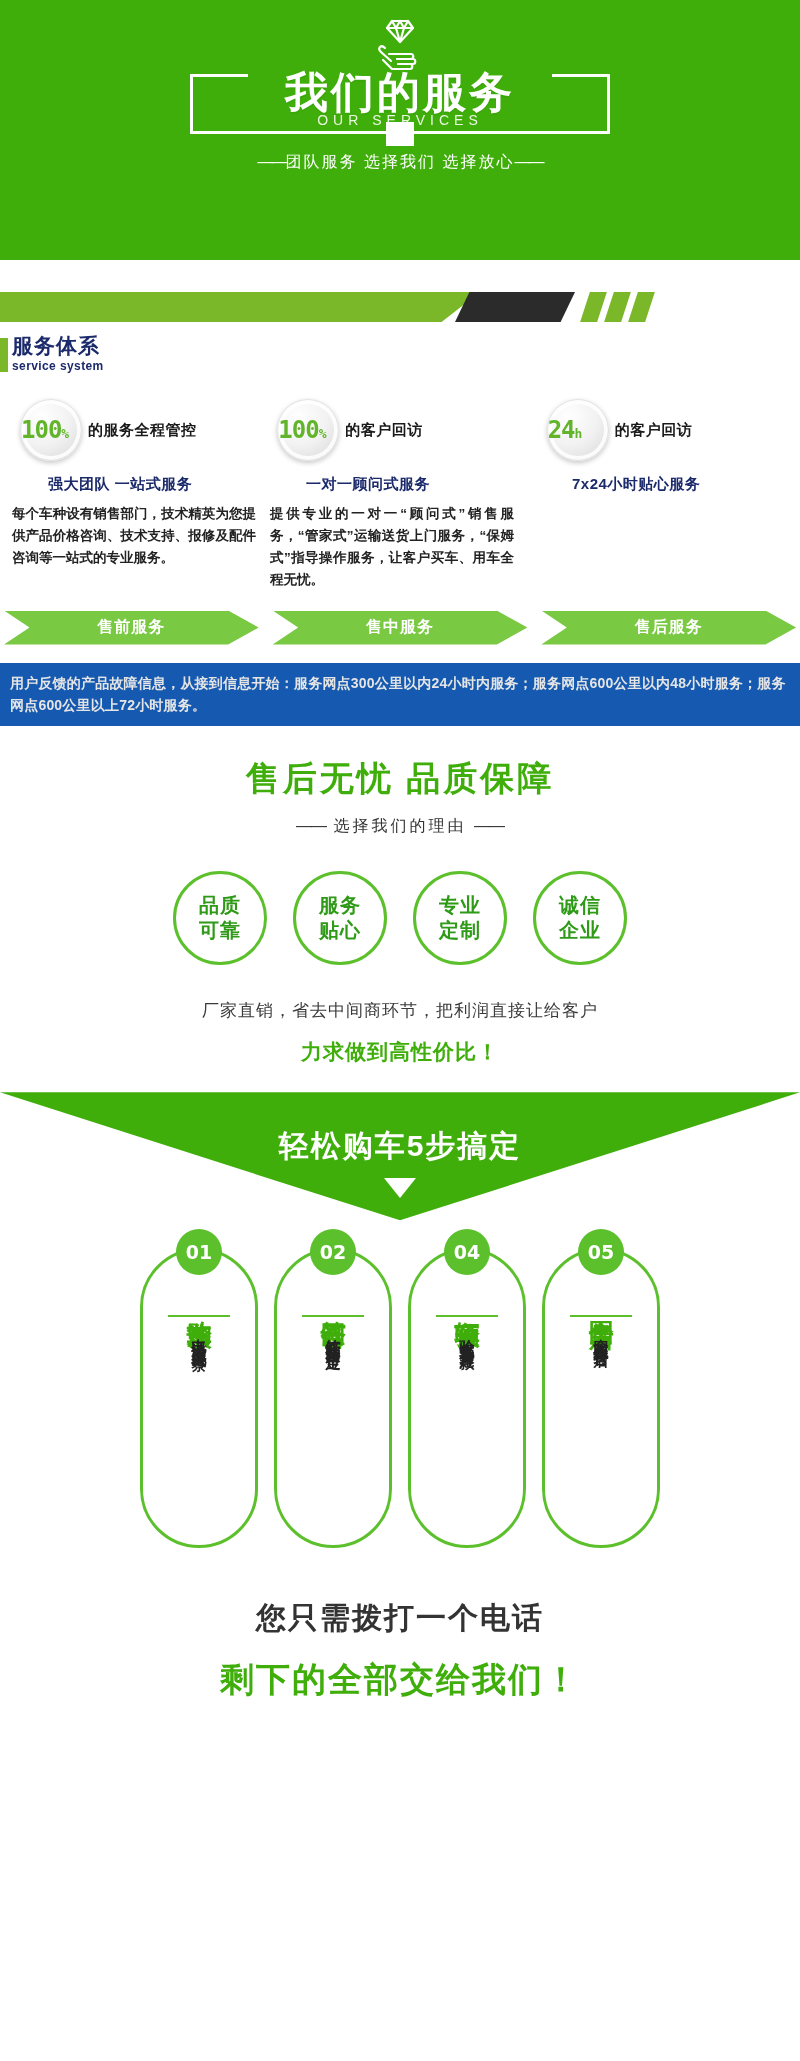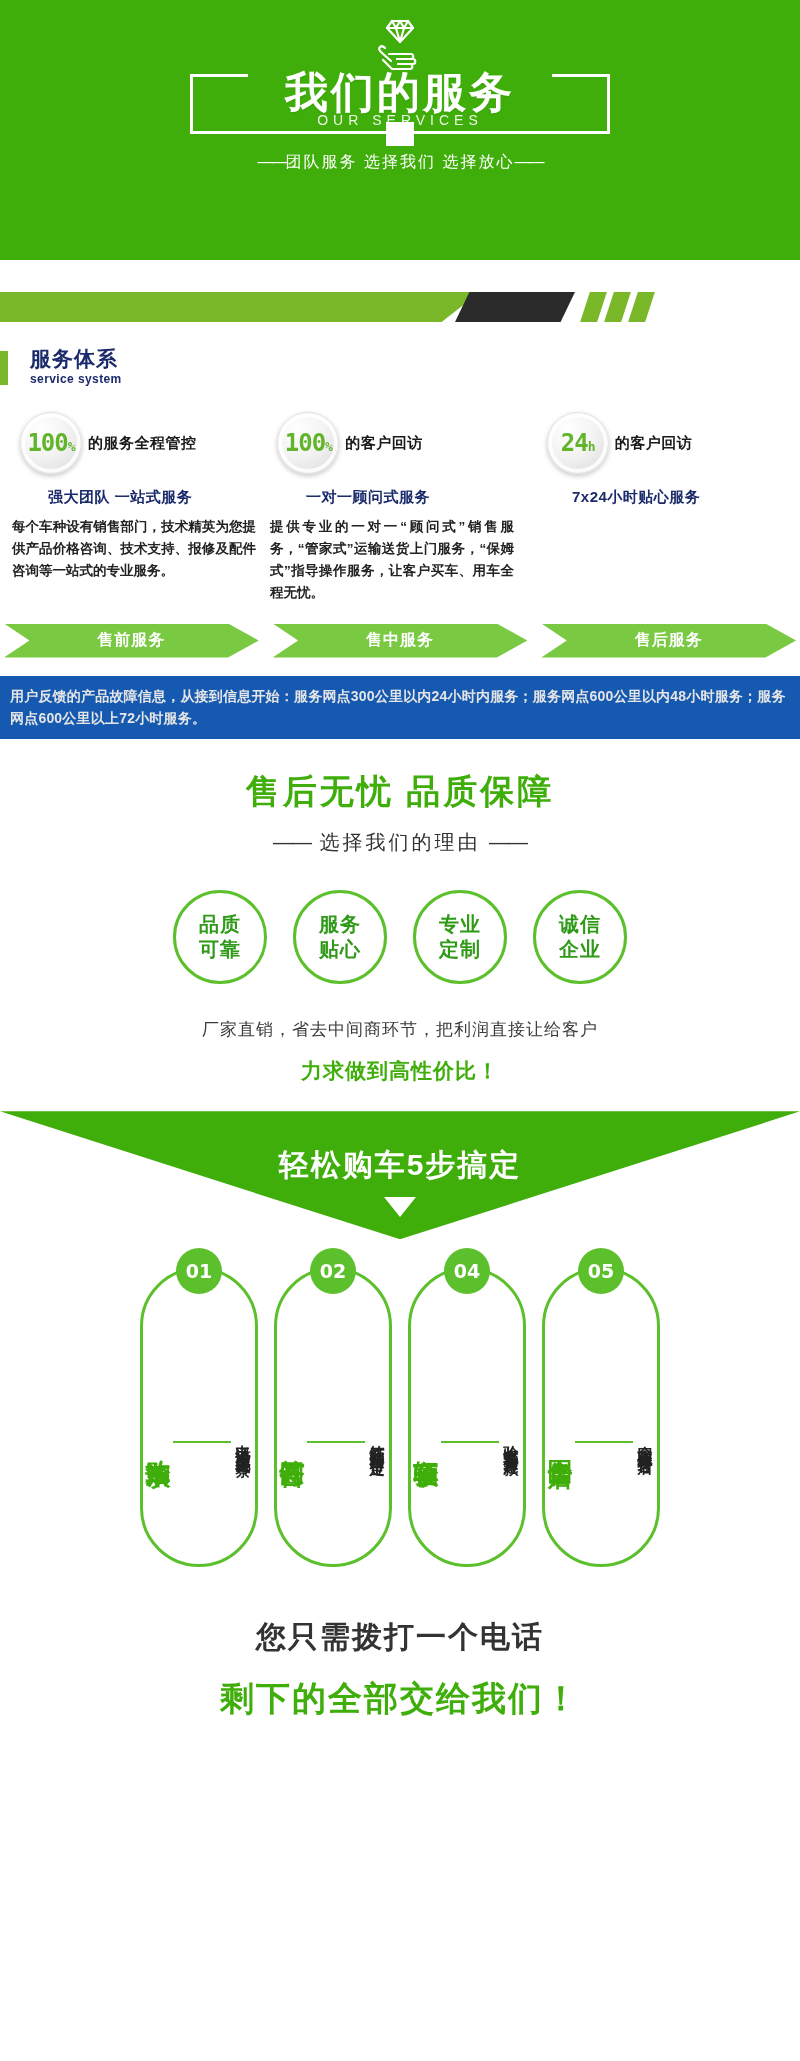--- a/index.html
+++ b/index.html
@@ -54,21 +54,21 @@
     position:absolute; left:455px; top:8px; width:120px; height:30px;
     background:#2b2b2b;
     clip-path:polygon(12% 0, 100% 0, 88% 100%, 0 100%);
   }
   .decor-slash {
     position:absolute; top:8px; width:17px; height:30px; background:#7ab829;
     transform:skewX(-18deg);
   }
 
   
-  .sec-title-wrap { position:relative; padding-left:30px; margin-top:17px; }
+  .sec-title-wrap { position:relative; padding-left:12px; margin-top:4px; }
   .sec-bar {
     position:absolute; left:0; top:4px; width:8px; height:34px; background:#7ab829;
   }
   .sec-title-cn {
     font-size:21px; font-weight:bold; color:#1b2a6b; letter-spacing:1px;
     line-height:1.15;
   }
   .sec-title-en {
     font-size:12px; font-weight:bold; color:#1b2a6b; letter-spacing:.4px;
     margin-top:1px;
@@ -78,21 +78,21 @@
   .badges { display:flex; margin-top:26px; padding:0 6px; }
   .badge-col { flex:1; display:flex; align-items:center; }
   .badge-col.c1 { padding-left:14px; }
   .badge-col.c2 { padding-left:10px; }
   .badge-col.c3 { padding-left:22px; }
   .badge-circle {
     width:62px; height:62px; border-radius:50%;
     background:radial-gradient(circle at 34% 28%, #ffffff 0%, #f2f2f2 48%, #d6d6d6 100%);
     border:1px solid #e2e2e2;
     box-shadow:0 2px 5px rgba(0,0,0,.22), inset 0 0 0 4px rgba(255,255,255,.85);
-    display:flex; align-items:center; justify-content:center;
+    display:flex; align-items:center; justify-content:flex-start;
     flex:none;
   }
   .badge-num {
     font-size:24px; font-weight:bold; color:#62b52b;
     font-family:"DejaVu Sans Mono","Liberation Mono",monospace;
     letter-spacing:-1px; line-height:1;
   }
   .badge-num .sm { font-size:13px; }
   .badge-label {
     font-size:15px; font-weight:bold; color:#1a1a1a;
@@ -130,21 +130,21 @@
     line-height:1.6; letter-spacing:.2px;
   }
 
   
   .s2-title {
     text-align:center; margin-top:30px;
     font-size:34px; font-weight:bold; color:#3fae0a; letter-spacing:3px;
   }
   .s2-sub {
     text-align:center; margin-top:14px;
-    font-size:20px; color:#333333; letter-spacing:3px;
+    font-size:16px; color:#333333; letter-spacing:3px;
   }
   .s2-sub .dash { letter-spacing:-1px; color:#333; }
 
   .ovals { display:flex; justify-content:center; gap:26px; margin-top:34px; }
   .oval {
     width:94px; height:94px; border-radius:50%;
     border:3px solid #5cc02c; color:#2f9a18;
     display:flex; flex-direction:column; align-items:center; justify-content:center;
     font-size:20px; font-weight:bold; line-height:1.25; letter-spacing:1px;
   }
@@ -173,21 +173,21 @@
     position:absolute; left:50%; top:86px; transform:translateX(-50%);
     width:0; height:0; border-left:16px solid transparent;
     border-right:16px solid transparent; border-top:20px solid #ffffff;
   }
 
   
   .steps { display:flex; justify-content:center; gap:16px; margin-top:28px; }
   .step {
     width:118px; height:300px; border-radius:59px;
     border:3px solid #5cc02c; position:relative;
-    display:flex; flex-direction:row; align-items:center;
+    display:flex; flex-direction:column; align-items:center;
     padding-top:50px;
   }
   .step-num {
     position:absolute; left:50%; top:-22px; transform:translateX(-50%);
     width:46px; height:46px; border-radius:50%; background:#5cc02c;
     color:#ffffff; font-size:19px; font-weight:bold;
     display:flex; align-items:center; justify-content:center;
     font-family:"DejaVu Sans","Liberation Sans",sans-serif;
   }
   .step-title {

